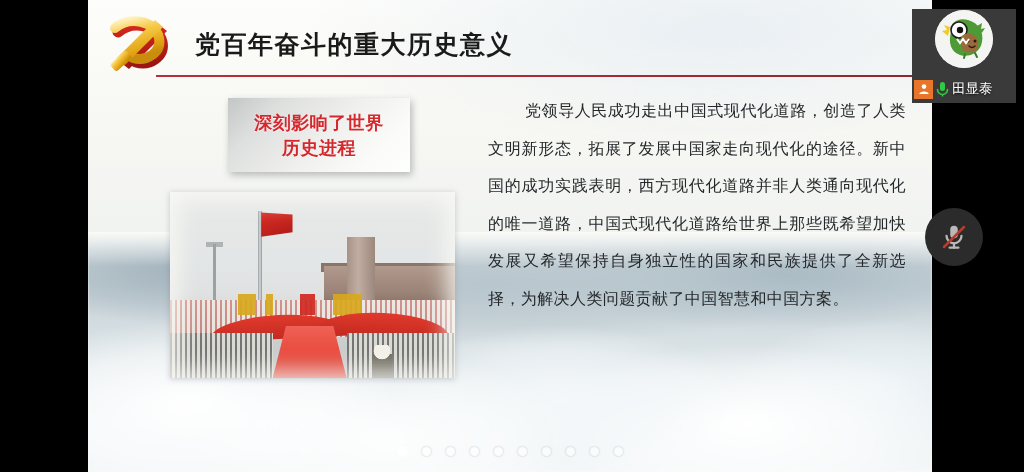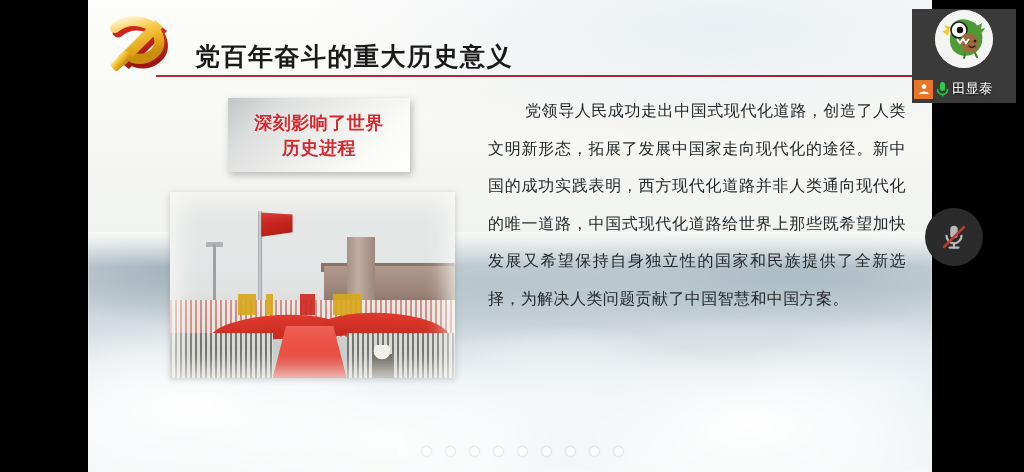--- a/index.html
+++ b/index.html
@@ -58,21 +58,21 @@
     background:linear-gradient(180deg, rgba(250,250,247,1) 0%, rgba(240,243,243,.55) 50%, rgba(226,233,236,0) 100%);
   }
 
   
   .hdr { position:absolute; left:0; top:0; width:100%; height:86px; }
   .emblem {
     position:absolute; left:16px; top:10px;
     width:72px; height:66px;
   }
   .title {
-    position:absolute; left:107px; top:40px;
+    position:absolute; left:107px; top:28px;
     font-family:"DejaVu Sans","Liberation Sans", sans-serif;
     font-weight:bold;
     font-size:25px;
     letter-spacing:1.5px;
     color:#1a1a1a;
     white-space:nowrap;
   }
   .title-rule {
     position:absolute; left:68px; top:75px; right:0; height:2px;
     background:linear-gradient(90deg,#b5303a 0%, #a62b36 55%, #8e2730 100%);

